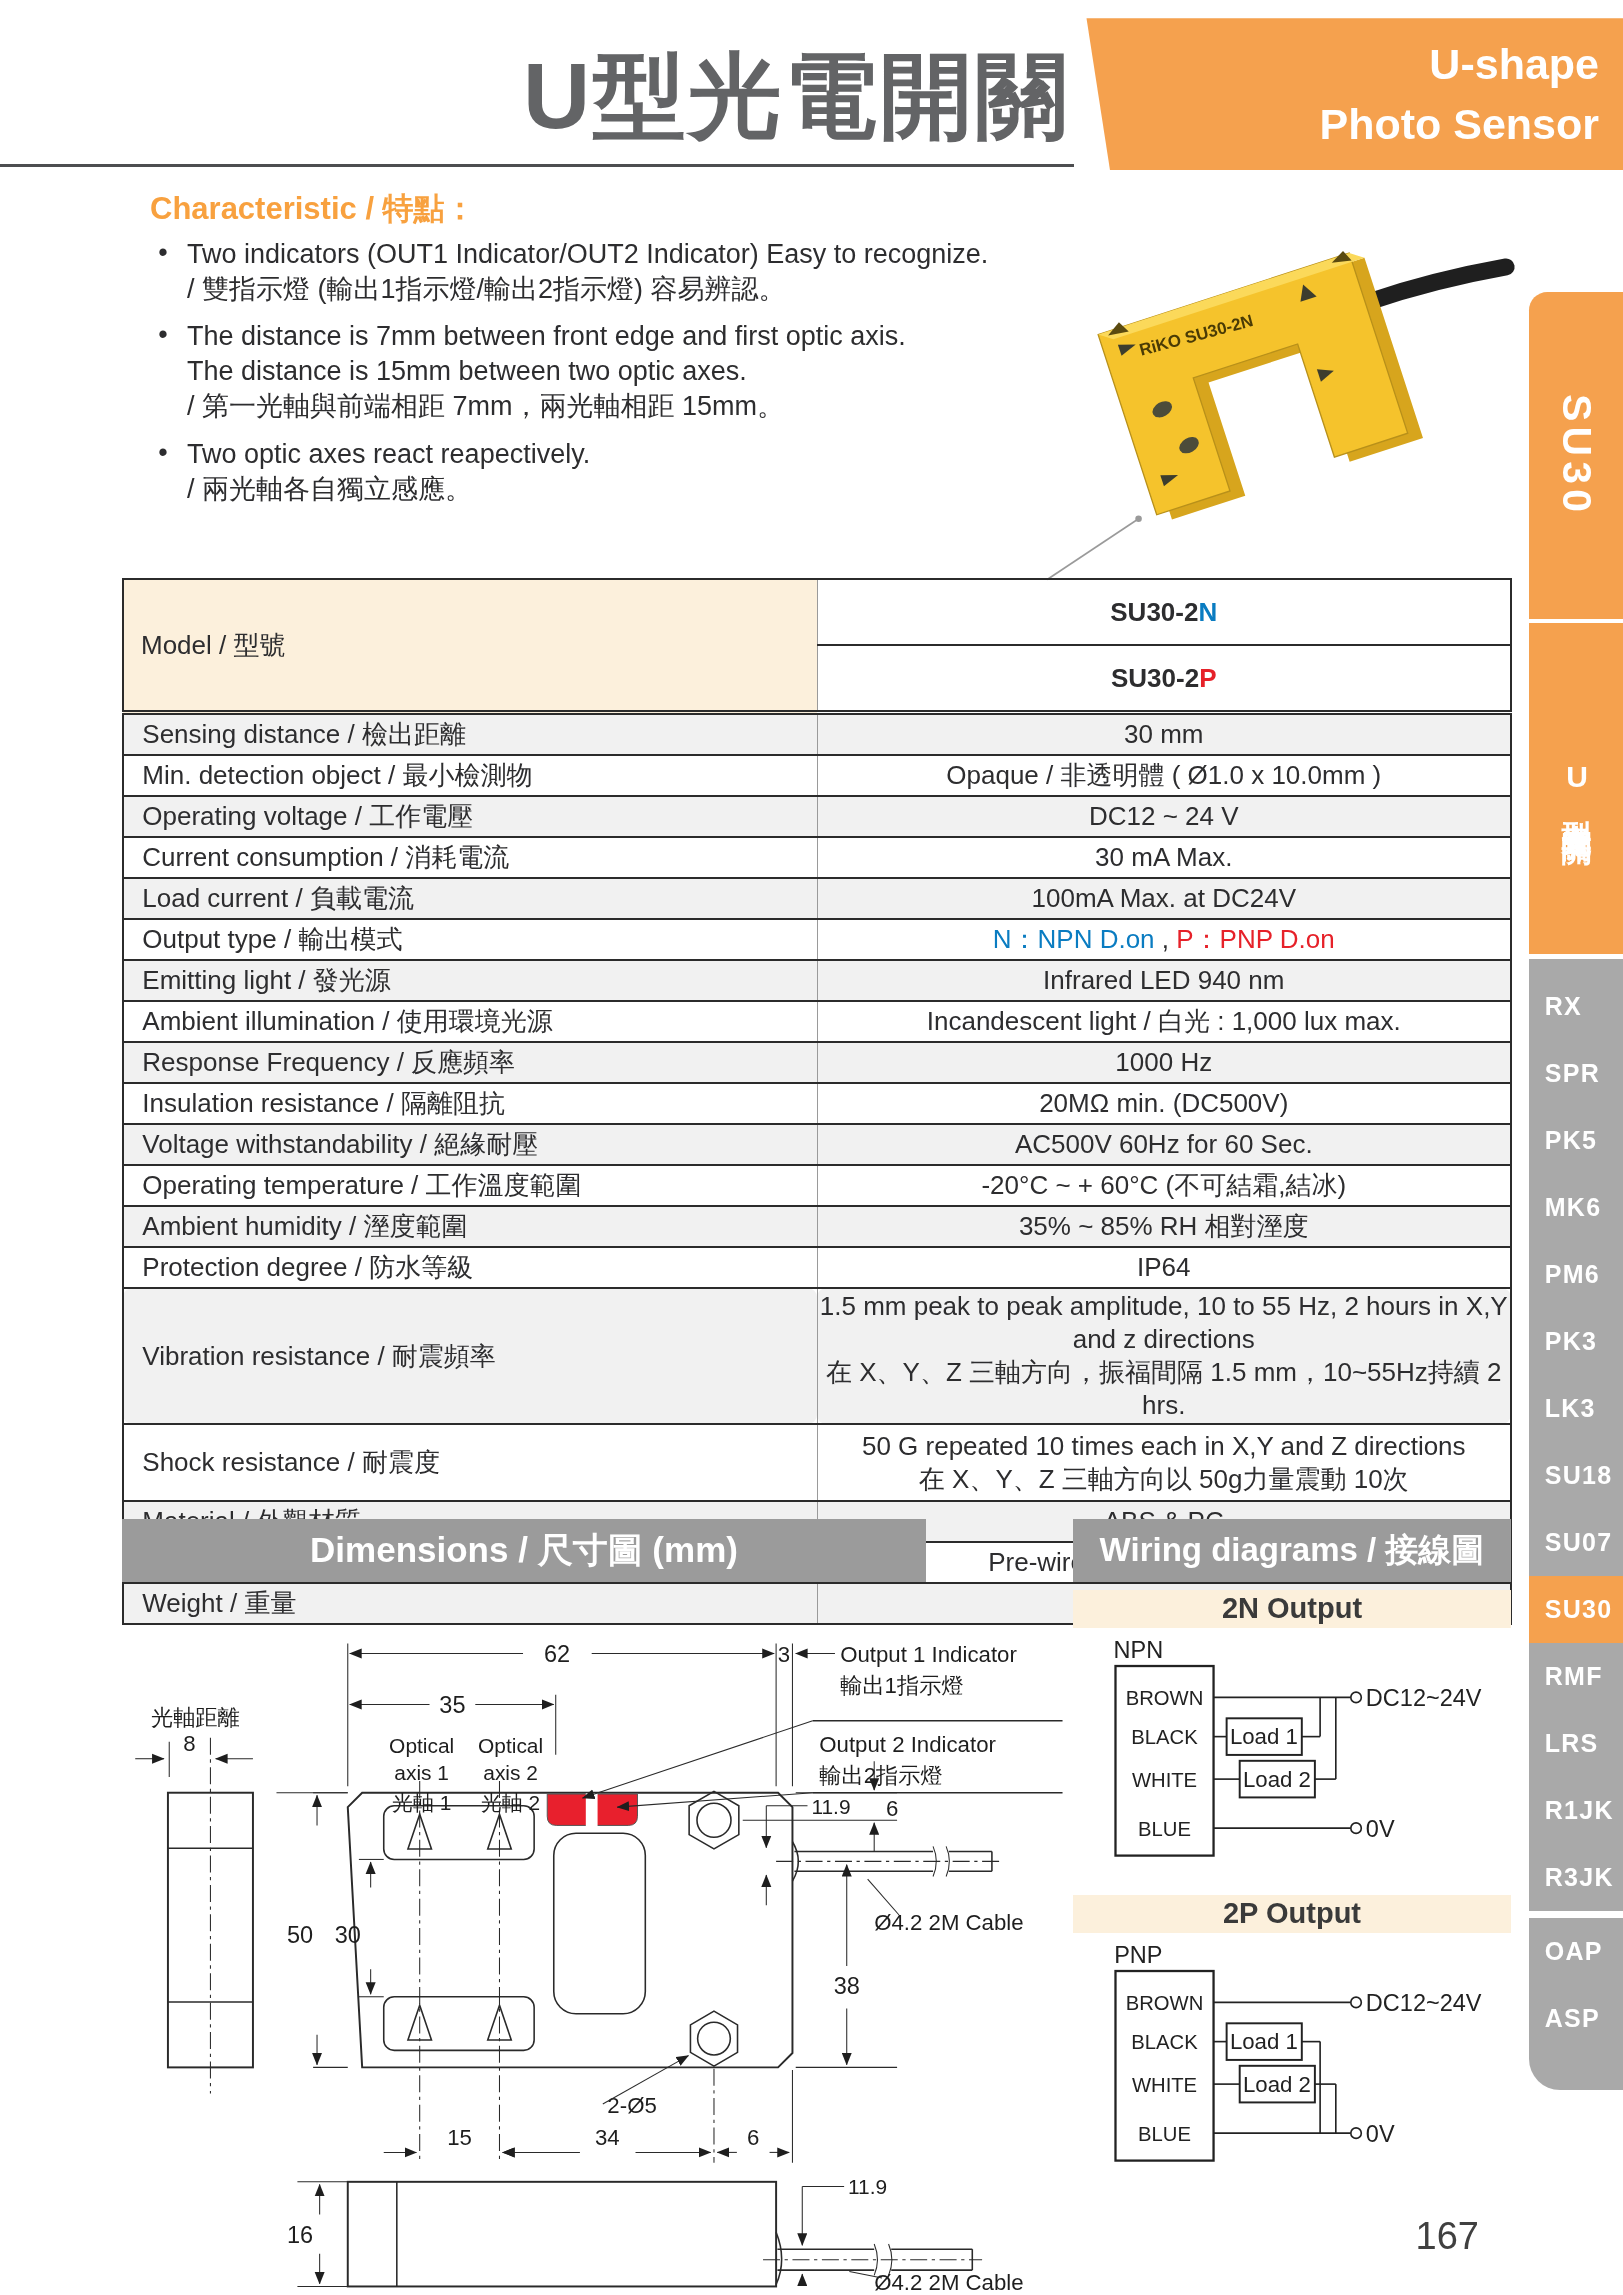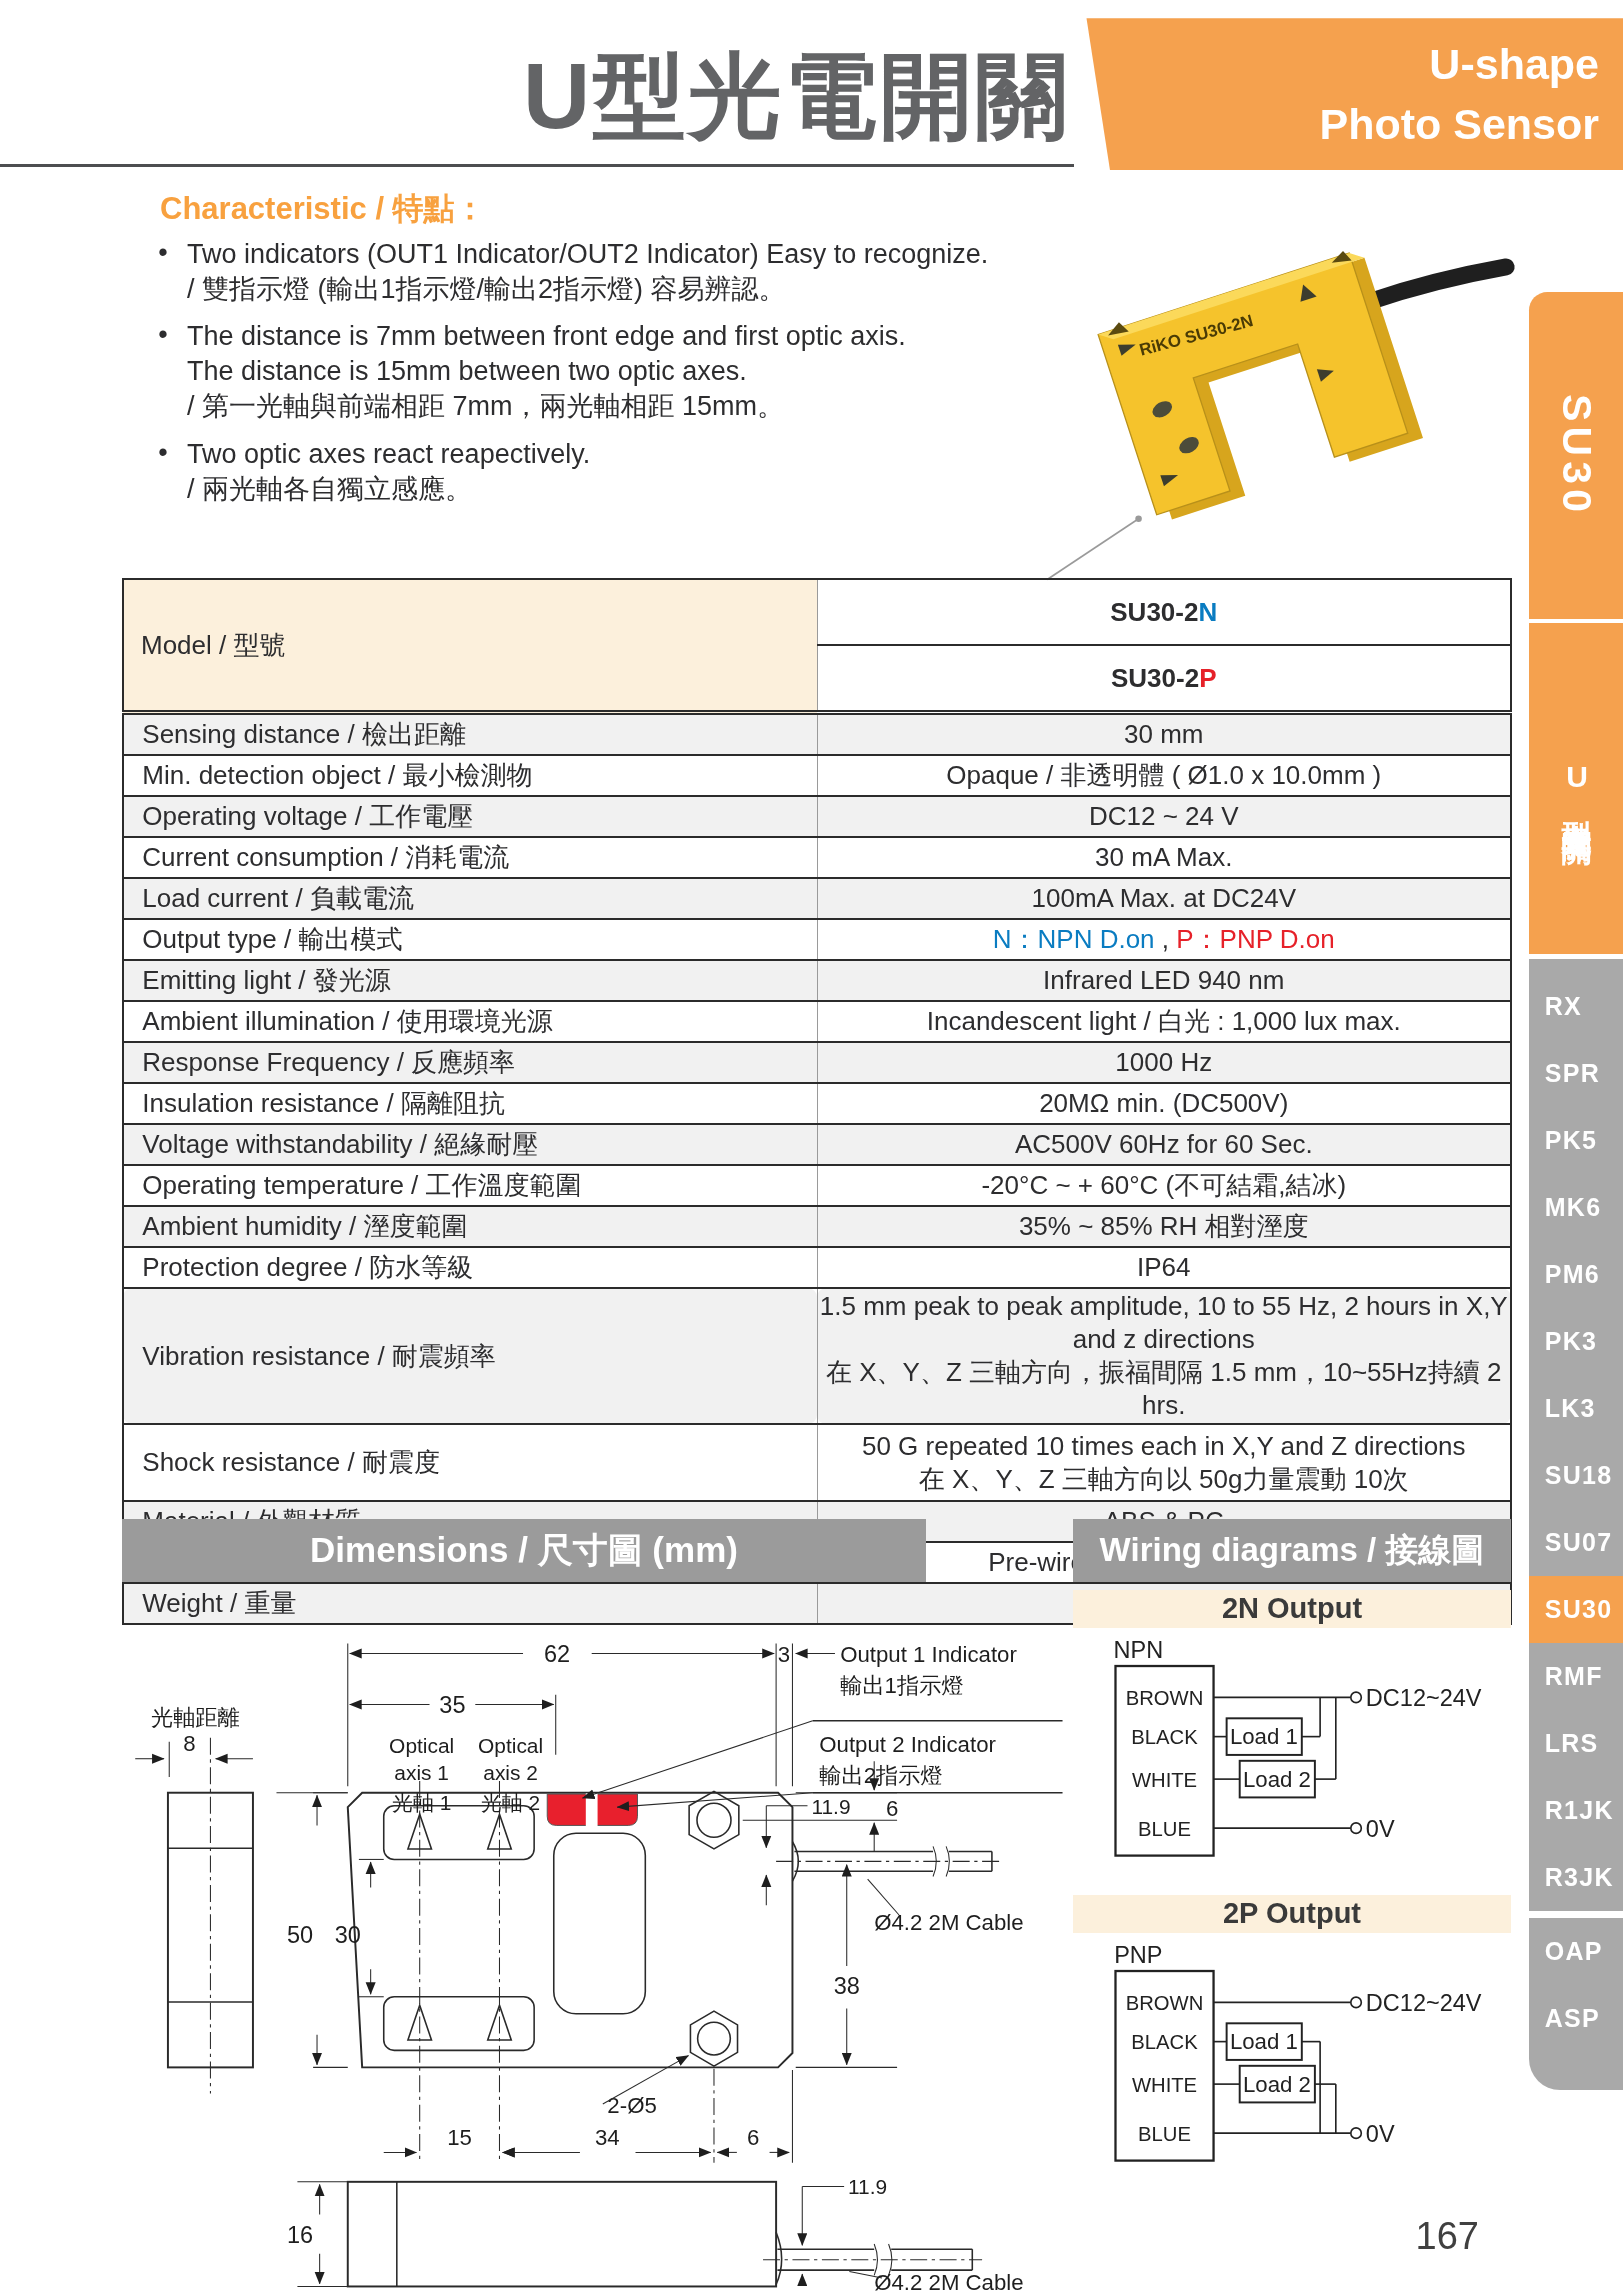--- a/index.html
+++ b/index.html
@@ -14,21 +14,21 @@
   }
   .banner{
     position:absolute;left:1080px;top:18.3px;width:544px;height:152px;background:#F5A14E;
     clip-path:polygon(6.5px 0,100% 0,100% 100%,30px 100%);
     display:flex;flex-direction:column;justify-content:center;align-items:flex-end;
     padding-right:25px;box-sizing:border-box;gap:8px;
   }
   .banner span{color:#fff;font-weight:bold;font-size:43px;line-height:1.22;white-space:nowrap;}
   .rule{position:absolute;left:0;top:164px;width:1074px;height:3.3px;background:#4d4e50;}
   
-  .char-heading{position:absolute;left:160px;top:188px;font-size:31px;font-weight:bold;color:#F8A13F;}
+  .char-heading{position:absolute;left:150px;top:188px;font-size:31px;font-weight:bold;color:#F8A13F;}
   .bullets{position:absolute;left:157px;top:237px;width:844px;}
   .bullet{position:relative;padding-left:30px;margin-bottom:12.4px;}
   .bullet:before{content:"•";position:absolute;left:1.3px;top:0;font-size:27px;color:#2d2d2f;}
   .bullet div{font-size:27px;line-height:35px;color:#2d2d2f;white-space:nowrap;}
   
   .product{position:absolute;left:962px;top:229px;width:563px;height:294px;}
   .pointer{position:absolute;left:1039px;top:509px;width:113px;height:77px;}
   
   table.spec{position:absolute;left:122px;top:578px;width:1390px;border-collapse:collapse;table-layout:fixed;
     border:2px solid #2b2b2b;}

